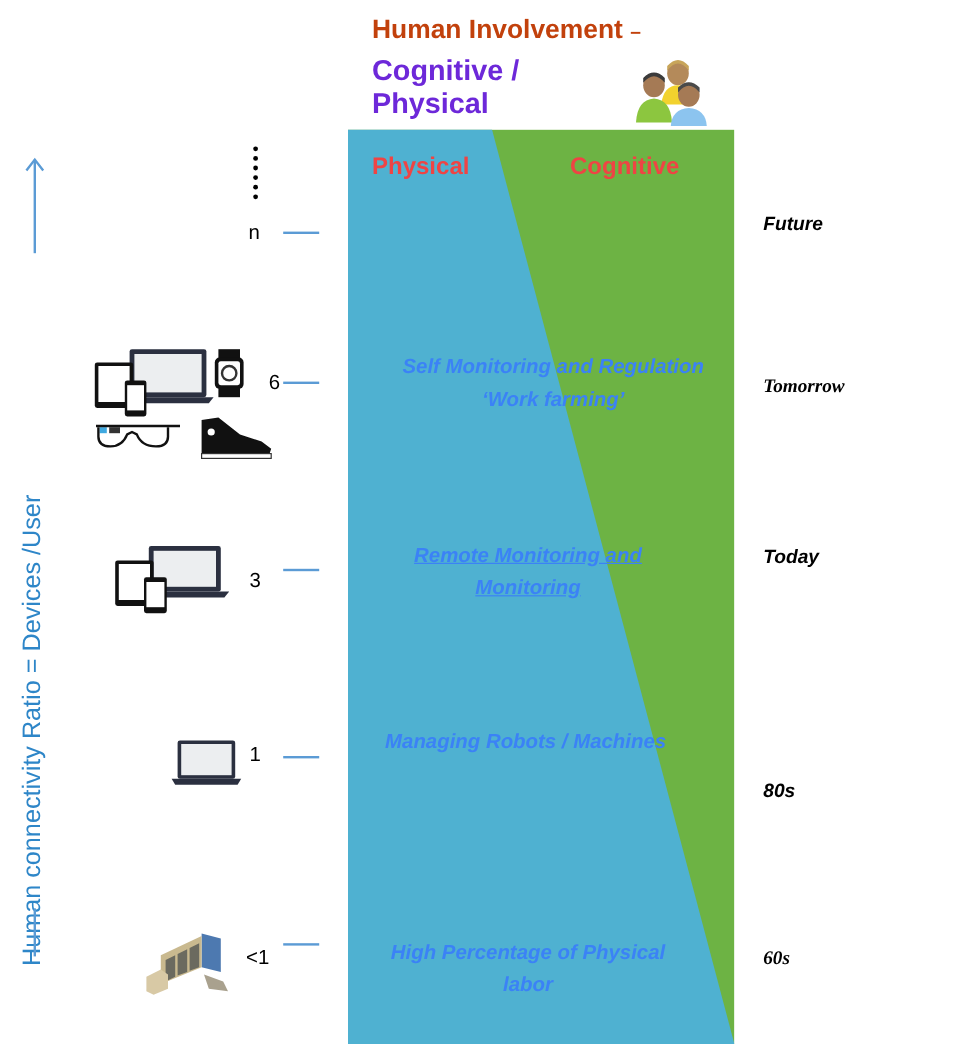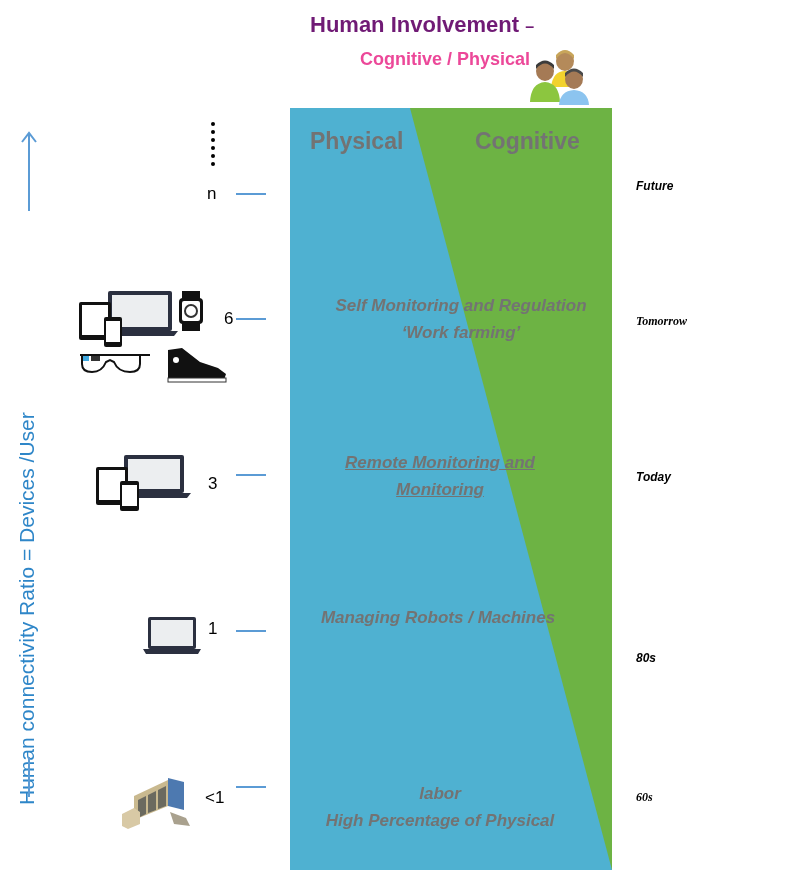--- a/index.html
+++ b/index.html
@@ -1,25 +1,25 @@
 <!DOCTYPE html>
 <html><head>
 <meta charset="utf-8">
 <style>
   html,body{margin:0;padding:0;background:#ffffff;}
   body{width:795px;height:885px;position:relative;overflow:hidden;font-family:"Liberation Sans",sans-serif;}
   .abs{position:absolute;}
-  .title{left:310px;top:12px;font-size:22px;font-weight:bold;color:#701a75;}
+  .title{left:310px;top:12px;font-size:22px;font-weight:bold;color:#c2410c;}
   .title .dash{font-size:16px;}
-  .subtitle{left:310px;top:46px;font-size:18px;font-weight:bold;color:#ec4899;line-height:27px;width:220px;text-align:right;}
+  .subtitle{left:310px;top:46px;font-size:24px;font-weight:bold;color:#6d28d9;line-height:27px;width:220px;}
   .people{left:527px;top:47px;width:65px;height:58px;}
   .band{left:290px;top:108px;width:322px;height:762px;}
-  .col-label{font-size:23px;font-weight:bold;color:#737373;top:128px;}
-  .stage{color:#737373;font-style:italic;font-weight:bold;font-size:17px;text-align:center;line-height:27px;}
-  .era{left:636px;font-style:italic;font-weight:bold;font-size:12px;color:#000;}
+  .col-label{font-size:20px;font-weight:bold;color:#ef4444;top:128px;}
+  .stage{color:#3b82f6;font-style:italic;font-weight:bold;font-size:17px;text-align:center;line-height:27px;}
+  .era{left:636px;font-style:italic;font-weight:bold;font-size:16px;color:#000;}
   .tick{height:2px;width:30px;background:#5b9bd5;left:236px;}
   .ratio{font-size:17px;color:#000;}
   .axis-label{left:15px;top:805px;transform-origin:0 0;transform:rotate(-90deg);color:#2e86c8;font-size:21px;white-space:nowrap;}
   .axis-line{left:28px;width:2px;background:#5b9bd5;}
   .dots{left:211px;top:122px;width:6px;}
   .dots span{display:block;width:4px;height:4px;border-radius:50%;background:#000;margin-bottom:4px;}
   svg{display:block;}
 </style>
 </head>
 <body>
@@ -62,27 +62,27 @@
   <div>‘Work farming’</div>
 </div>
 <div class="abs stage" style="left:290px;top:449px;width:300px;text-decoration:underline;">
   <div>Remote Monitoring and</div>
   <div>Monitoring</div>
 </div>
 <div class="abs stage" style="left:290px;top:604px;width:296px;">
   <div>Managing  Robots / Machines</div>
 </div>
 <div class="abs stage" style="left:290px;top:780px;width:300px;">
+  <div>High Percentage of Physical</div>
   <div>labor</div>
-  <div>High Percentage of Physical</div>
 </div>
 
 <div class="abs era" style="top:179px;">Future</div>
 <div class="abs era" style="top:314px;font-family:Liberation Serif, serif;">Tomorrow</div>
-<div class="abs era" style="top:470px;">Today</div>
+<div class="abs era" style="top:456px;">Today</div>
 <div class="abs era" style="top:625px;margin-top:26px;">80s</div>
 <div class="abs era" style="top:790px;font-family:Liberation Serif, serif;">60s</div>
 
 <div class="abs axis-line" style="top:133px;height:78px;"></div>
 <div class="abs" style="left:20px;top:130px;">
   <svg width="18" height="14" viewBox="0 0 18 14">
       <path d="M2 12 L9 3 L16 12" fill="none" stroke="#5b9bd5" stroke-width="2"></path>
     </svg>
 </div>
 <div class="abs axis-label">Human connectivity Ratio = Devices /User</div>

